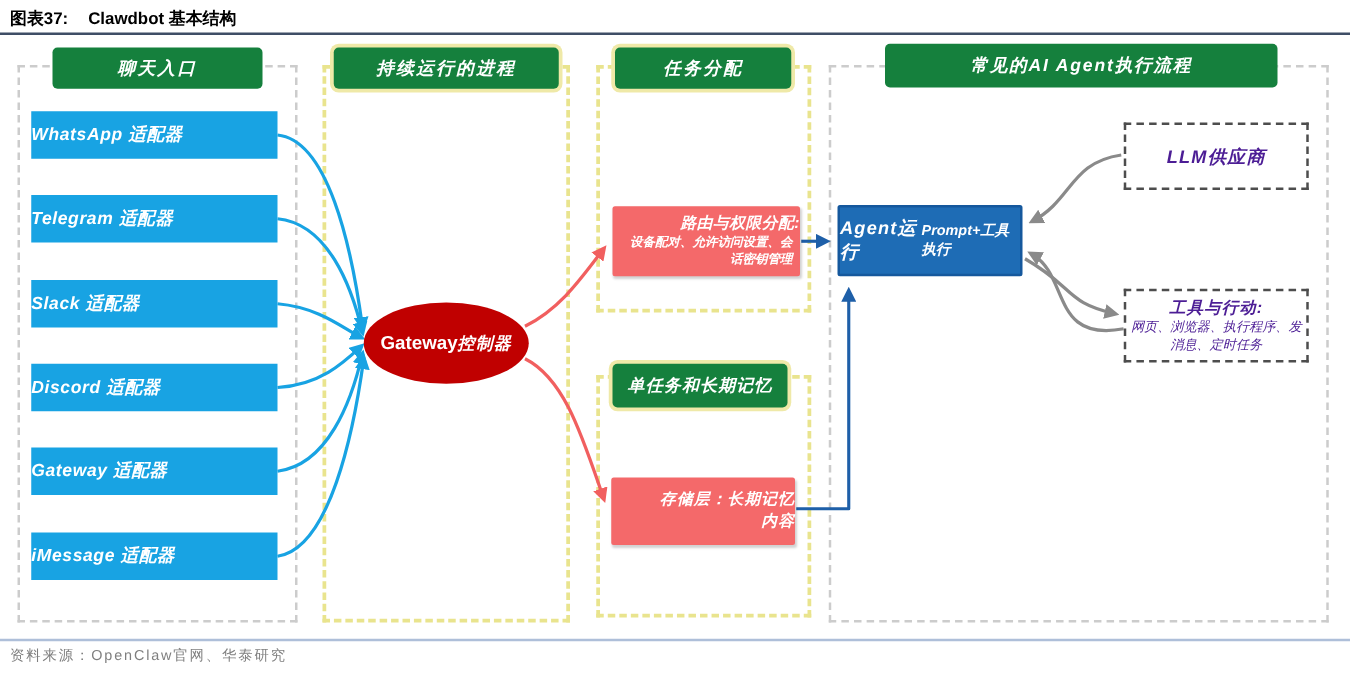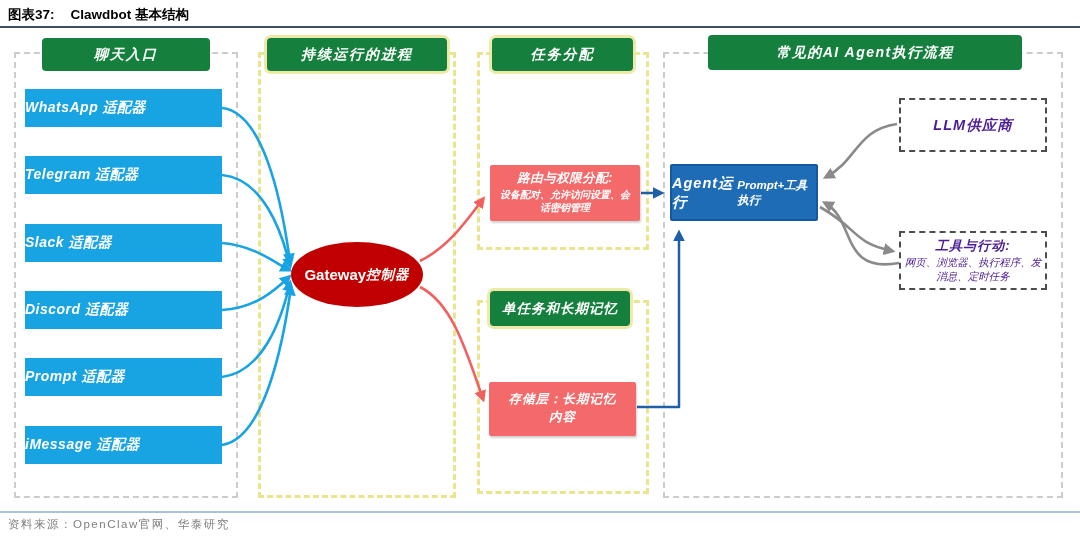--- a/index.html
+++ b/index.html
@@ -47,21 +47,21 @@
   #ad-3{ top:291px; } #ad-4{ top:358px; } #ad-5{ top:426px; }
 
   
   #gateway{ position:absolute; left:291px; top:242px; width:132px; height:65px; z-index:3;
     background:#c00000; border-radius:50%; color:#fff; display:flex; 
     align-items:center; justify-content:center; line-height:1.15; }
   #gateway .l1{ font-weight:bold; font-size:15px; }
   #gateway .l2{ font-weight:bold; font-style:italic; font-size:13.5px; letter-spacing:1px; }
 
   
-  .salmon{ position:absolute; z-index:3; background:#f4696a; color:#fff; text-align:center;
+  .salmon{ position:absolute; z-index:3; background:#f4696a; color:#fff; text-align:right;
     border-radius:2px; box-shadow:1px 2px 2px rgba(0,0,0,.18); }
   #routing-box{ left:490px; top:165px; width:150px; height:56px; padding-top:5px; }
   #routing-box .t{ font-weight:bold; font-style:italic; font-size:12.5px; letter-spacing:.5px; }
   #routing-box .d{ font-style:italic; font-size:10px; font-weight:bold; line-height:1.3; padding:1px 6px 0 6px; }
   #storage-box{ left:489px; top:382px; width:147px; height:54px; padding-top:8px; }
   #storage-box .t{ font-weight:bold; font-style:italic; font-size:12.5px; line-height:1.45; letter-spacing:1px; }
 
   
   #agent-box{ position:absolute; left:670px; top:164px; width:148px; height:57px; z-index:3;
     background:#1e6cb5; border:2px solid #15589d; border-radius:2px; color:#fff;
@@ -156,21 +156,21 @@
   <div id="ad-1" class="adapter">
     <span>Telegram 适配器</span>
   </div>
   <div id="ad-2" class="adapter">
     <span>Slack 适配器</span>
   </div>
   <div id="ad-3" class="adapter">
     <span>Discord 适配器</span>
   </div>
   <div id="ad-4" class="adapter">
-    <span>Prompt 适配器</span>
+    <span>Gateway 适配器</span>
   </div>
   <div id="ad-5" class="adapter">
     <span>iMessage 适配器</span>
   </div>
 
   <div id="gateway">
     <span class="l1">Gateway</span>
     <span class="l2">控制器</span>
   </div>
 

